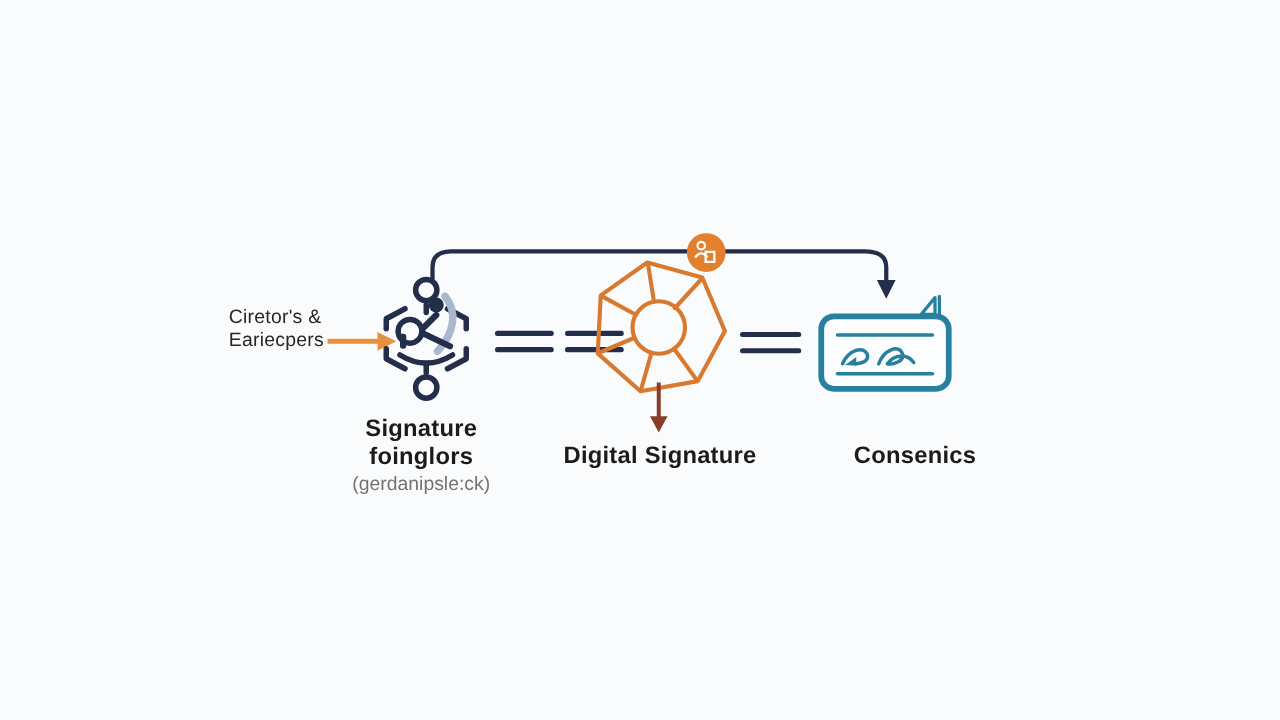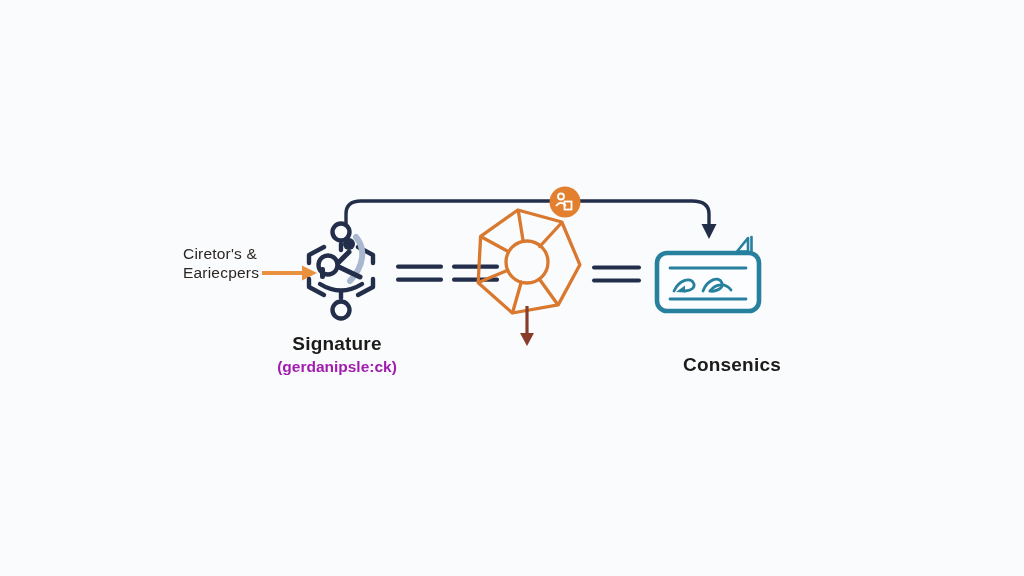--- a/index.html
+++ b/index.html
@@ -8,21 +8,21 @@
     overflow:hidden;font-family:"Liberation Sans",sans-serif;
   }
   #diagram-svg{position:absolute;left:0;top:0;width:1024px;height:576px;}
   .lbl{position:absolute;color:#262220;}
   .lbl-annotation{
     left:183px;top:244px;width:110px;font-size:15.5px;line-height:19px;
     font-weight:500;color:#2b2622;letter-spacing:.2px;
   }
   .lbl-step{position:absolute;text-align:center;color:#1c1b19;}
   .lbl-step .big{font-weight:700;font-size:19px;line-height:21.5px;letter-spacing:.2px;}
-  .lbl-step .sub{font-weight:700;font-size:15.5px;line-height:19px;color:#a21caf;margin-top:2px;}
+  .lbl-step .sub{font-weight:400;font-size:15.5px;line-height:19px;color:#737373;margin-top:2px;}
   .lbl-creators{left:237px;top:333px;width:200px;}
   .lbl-signature{left:428px;top:354px;width:200px;}
   .lbl-consensus{left:632px;top:354px;width:200px;}
 </style>
 </head>
 <body>
 
 <div id="stage">
 
   <svg id="diagram-svg" viewBox="0 0 1024 576">
@@ -103,21 +103,25 @@
     </g>
   </svg>
 
   <div class="lbl lbl-annotation">
     <div>Ciretor's &amp;</div>
     <div>Eariecpers</div>
   </div>
 
   <div class="lbl-step lbl-creators">
     <div class="big">Signature</div>
+    <div class="big">foinglors</div>
     <div class="sub">(gerdanipsle:ck)</div>
   </div>
 
+  <div class="lbl-step lbl-signature">
+    <div class="big">Digital Signature</div>
+  </div>
 
   <div class="lbl-step lbl-consensus">
     <div class="big">Consenics</div>
   </div>
 
 </div>
 
 </body></html>

